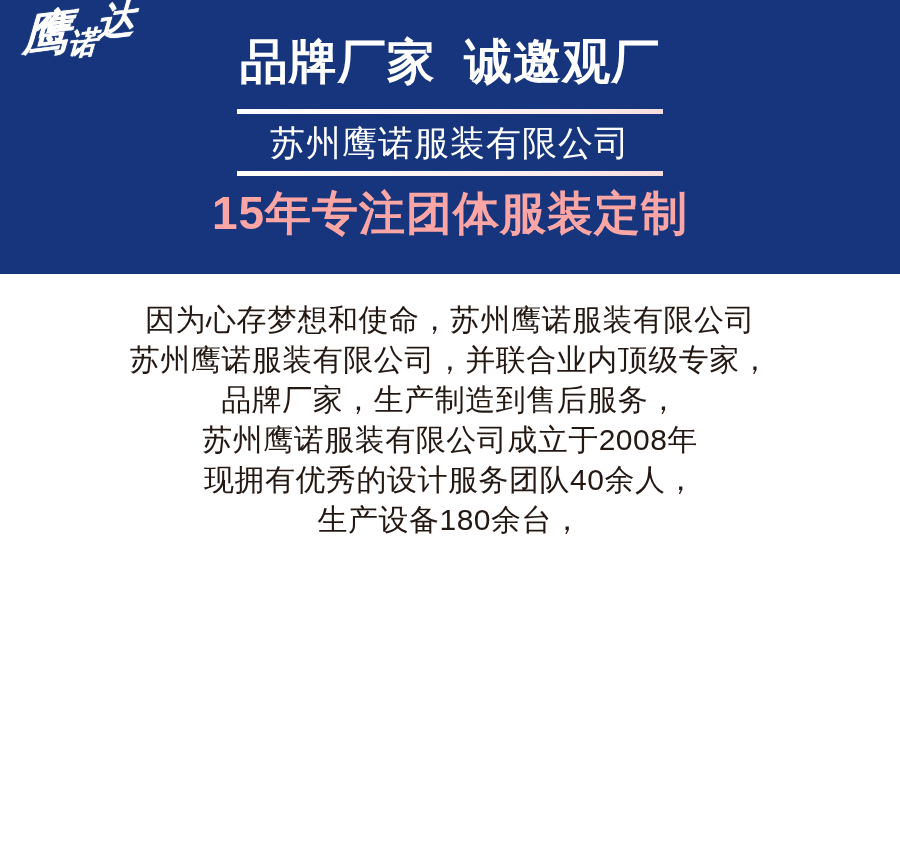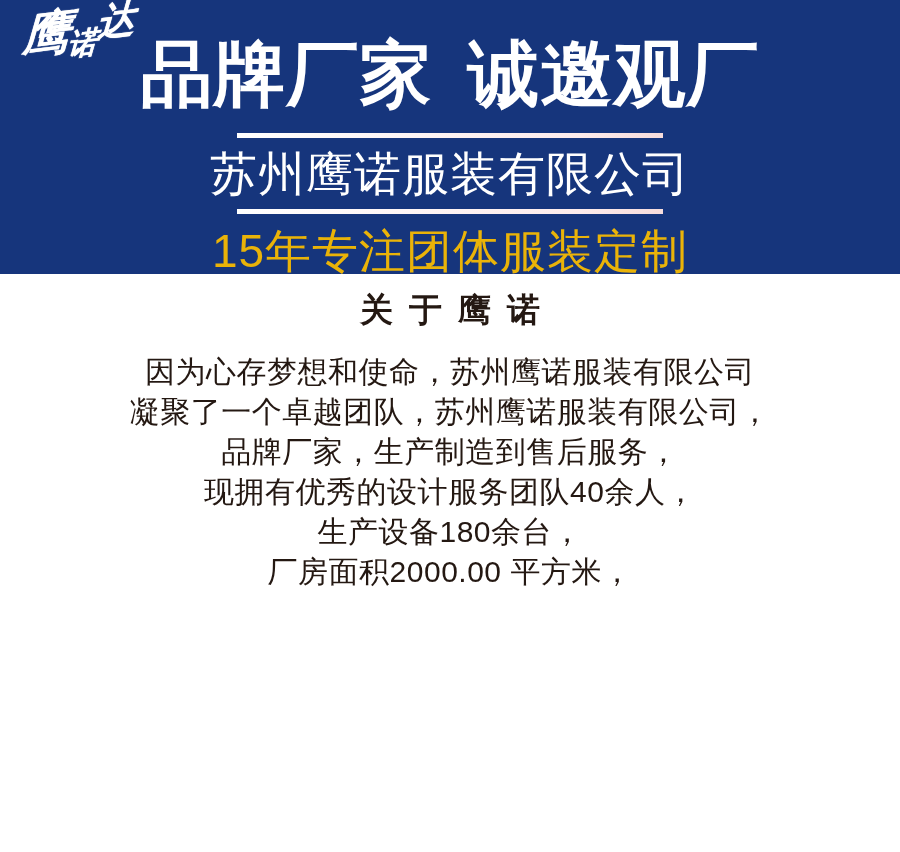--- a/index.html
+++ b/index.html
@@ -37,49 +37,49 @@
     white-space: nowrap;
     line-height: 1;
     text-shadow: 0 0 1px #ffffff;
   }
   .logo .c1 { font-size: 48px; }
   .logo .c2 { font-size: 30px; vertical-align: -8px; margin-left: -2px; }
   .logo .c3 { font-size: 38px; vertical-align: 8px; margin-left: -1px; }
   .title {
     margin: 38px 0 0 0;
     color: #ffffff;
-    font-size: 72px;
+    font-size: 48px;
     font-weight: 900;
     line-height: 1;
     letter-spacing: 1px;
     word-spacing: 14px;
     white-space: nowrap;
     text-align: center;
   }
   .divider {
     width: 426px;
     height: 5px;
     background: linear-gradient(90deg, #ffffff 0%, #fdecec 80%, #f6dcdc 100%);
   }
   .divider.top { margin-top: 23px; }
   .divider.bottom { margin-top: 7px; }
   .company {
     margin-top: 8px;
     color: #ffffff;
-    font-size: 47px;
+    font-size: 35px;
     font-weight: 400;
     line-height: 1.2;
     letter-spacing: 1px;
     white-space: nowrap;
   }
   .subtitle {
     margin-top: 14px;
-    color: #eab308;
+    color: #fca5a5;
     font-size: 46px;
-    font-weight: 400;
+    font-weight: 700;
     line-height: 1;
     letter-spacing: 1px;
     white-space: nowrap;
   }
   
   .about {
     text-align: center;
     color: #241812;
   }
   .about-heading {
@@ -117,25 +117,24 @@
     <div class="divider top"></div>
 
     <div class="company">苏州鹰诺服装有限公司</div>
 
     <div class="divider bottom"></div>
 
     <div class="subtitle">15年专注团体服装定制</div>
   </header>
 
   <main class="about">
-    <h2 class="about-heading">关于鹰诺</h2>
 
     <div class="about-lines">
       <p class="about-line">因为心存梦想和使命，苏州鹰诺服装有限公司</p>
-      <p class="about-line">凝聚了一个卓越团队，苏州鹰诺服装有限公司，</p>
+      <p class="about-line">苏州鹰诺服装有限公司，并联合业内顶级专家，</p>
       <p class="about-line">品牌厂家，生产制造到售后服务，</p>
+      <p class="about-line">苏州鹰诺服装有限公司成立于2008年</p>
       <p class="about-line">现拥有优秀的设计服务团队40余人，</p>
       <p class="about-line">生产设备180余台，</p>
-      <p class="about-line">厂房面积2000.00 平方米，</p>
     </div>
   </main>
 
 </div>
 
 </body></html>

